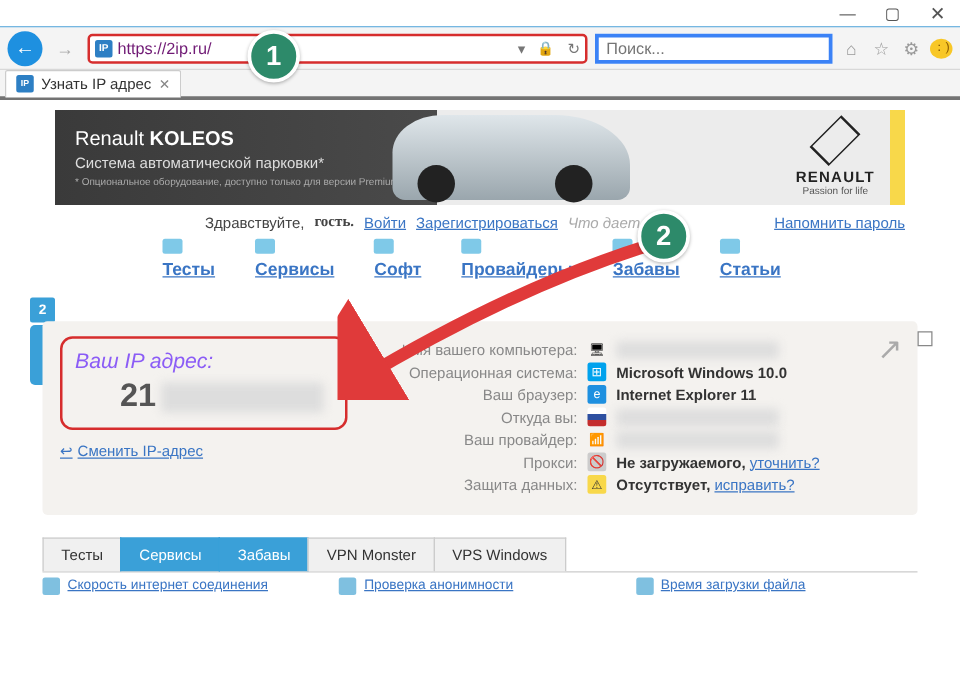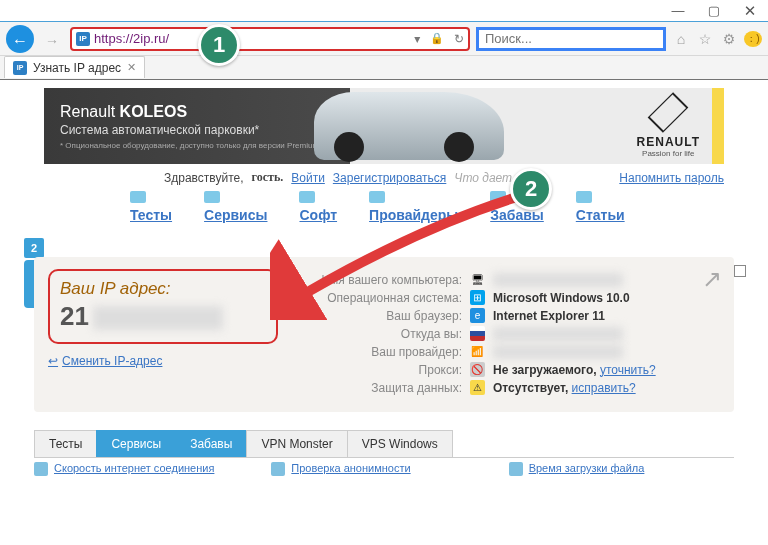--- a/index.html
+++ b/index.html
@@ -16,21 +16,21 @@
   .addr-icon { width: 14px; height: 14px; background: #2d7fc4; color: #fff; font-size: 8px; display: flex; align-items: center; justify-content: center; font-weight: bold; border-radius: 2px; }
   .addr-input { flex: 1; border: none; outline: none; font-size: 13px; color: #701a75; background: transparent; }
   .addr-actions { display: flex; gap: 10px; color: #777; font-size: 12px; align-items: center; }
   .lock-icon { font-size: 11px; }
   .search-wrap { width: 190px; height: 24px; border: 3px solid #3b82f6; background: #fff; display: flex; align-items: center; padding: 0 6px; }
   .search-input { flex: 1; border: none; outline: none; font-size: 13px; color: #888; background: transparent; }
   .right-icons { display: flex; gap: 6px; color: #999; font-size: 14px; align-items: center; }
   .right-icons span { width: 18px; text-align: center; }
   .smiley { width:16px;height:16px;border-radius:50%;background:#f8c727;display:flex;align-items:center;justify-content:center;font-size:10px;color:#8a5a00;line-height:1; }
   
-  .tabstrip { height: 24px; background: #f4f4f4; border-bottom: 1px solid #737373; display: flex; align-items: flex-start; padding-left: 4px; }
+  .tabstrip { height: 24px; background: #f4f4f4; border-bottom: 3px solid #737373; display: flex; align-items: center; padding-left: 4px; }
   .tab { height: 22px; background: #fff; border: 1px solid #ccc; border-bottom: none; border-radius: 2px 2px 0 0; display: flex; align-items: center; gap: 6px; padding: 0 8px; font-size: 12px; color: #333; }
   .tab .favicon { width: 14px; height: 14px; background: #2d7fc4; color: #fff; font-size: 7px; display: flex; align-items: center; justify-content: center; font-weight: bold; border-radius: 2px; }
   .tab .close-x { color: #888; font-size: 11px; }
   
   .page { position: relative; height: calc(545px - 80px); overflow: hidden; background: #fff; }
   .banner { margin: 8px auto 0; width: 680px; height: 76px; background: linear-gradient(90deg,#3a3a3a 0%,#4a4a4a 45%,#ececec 45%,#ececec 100%); position: relative; display: flex; align-items: center; color: #fff; padding: 0 16px; }
   .banner .title { font-size: 16px; font-weight: 300; }
   .banner .title b { font-weight: 600; }
   .banner .sub { font-size: 12px; color: #ddd; margin-top: 2px; }
   .banner .note { font-size: 8px; color: #aaa; margin-top: 4px; }
@@ -49,22 +49,22 @@
   
   .logo-block { position: absolute; left: 24px; top: 158px; width: 78px; }
   .logo-badge { width:20px;height:20px;background:#3aa0d8;color:#fff;display:flex;align-items:center;justify-content:center;font-size:11px;font-weight:bold;border-radius:2px;margin-bottom:2px; }
   .logo-big { width:76px;height:48px;background:#3aa0d8;color:#fff;display:flex;align-items:center;justify-content:center;font-size:30px;font-weight:900;border-radius:4px; }
   .nav { width:560px;margin-left:130px;margin-top:18px;display:flex;gap:32px;align-items:flex-end;padding:4px 0 10px; }
   .nav a { color:#3a75c4;text-decoration:underline;font-size:14px;font-weight:bold;position:relative; }
   .nav a::before{content:"";position:absolute;top:-16px;left:0;width:16px;height:12px;background:#7fc9e8;border-radius:2px;}
   
   .ip-panel { width: 700px; margin: 24px auto 0; background: #f4f2ef; border-radius: 4px; padding: 12px 14px 14px; display:flex; position:relative; }
   .ip-left { width: 230px; border: 2px solid #d62d2d; border-radius: 10px; padding: 8px 10px 10px; }
-  .ip-label { font-style: italic; color:#a16207; font-size:17px; }
-  .ip-value { font-size: 26px; font-weight: bold; color:#555; margin-top:2px; }
+  .ip-label { font-style: italic; color:#8b5cf6; font-size:17px; }
+  .ip-value { font-size: 26px; font-weight: bold; color:#555; margin-top:2px;margin-left:36px; }
   .ip-details { margin-left: 24px; flex: 1; }
   .ip-details .row { display:flex; align-items:center; gap:8px; margin: 3px 0; }
   .ip-details .key { width: 160px; text-align: right; color:#888; font-size:12px; }
   .ip-details .val { color:#333; font-size:12px; font-weight:bold; }
   .ip-details a { color:#3a75c4; text-decoration: underline; font-weight:normal; }
   .small-icon{width:15px;height:15px;display:inline-flex;align-items:center;justify-content:center;border-radius:2px;font-size:10px;}
   .win-icon{background:#00a2ed;color:#fff;}
   .ie-icon{background:#1e90e0;color:#fff;}
   .ru-flag{background:linear-gradient(180deg,#fff 33%,#2d4fa0 33% 66%,#c42d2d 66%);}
   .no-icon{background:#ccc;color:#555;}

